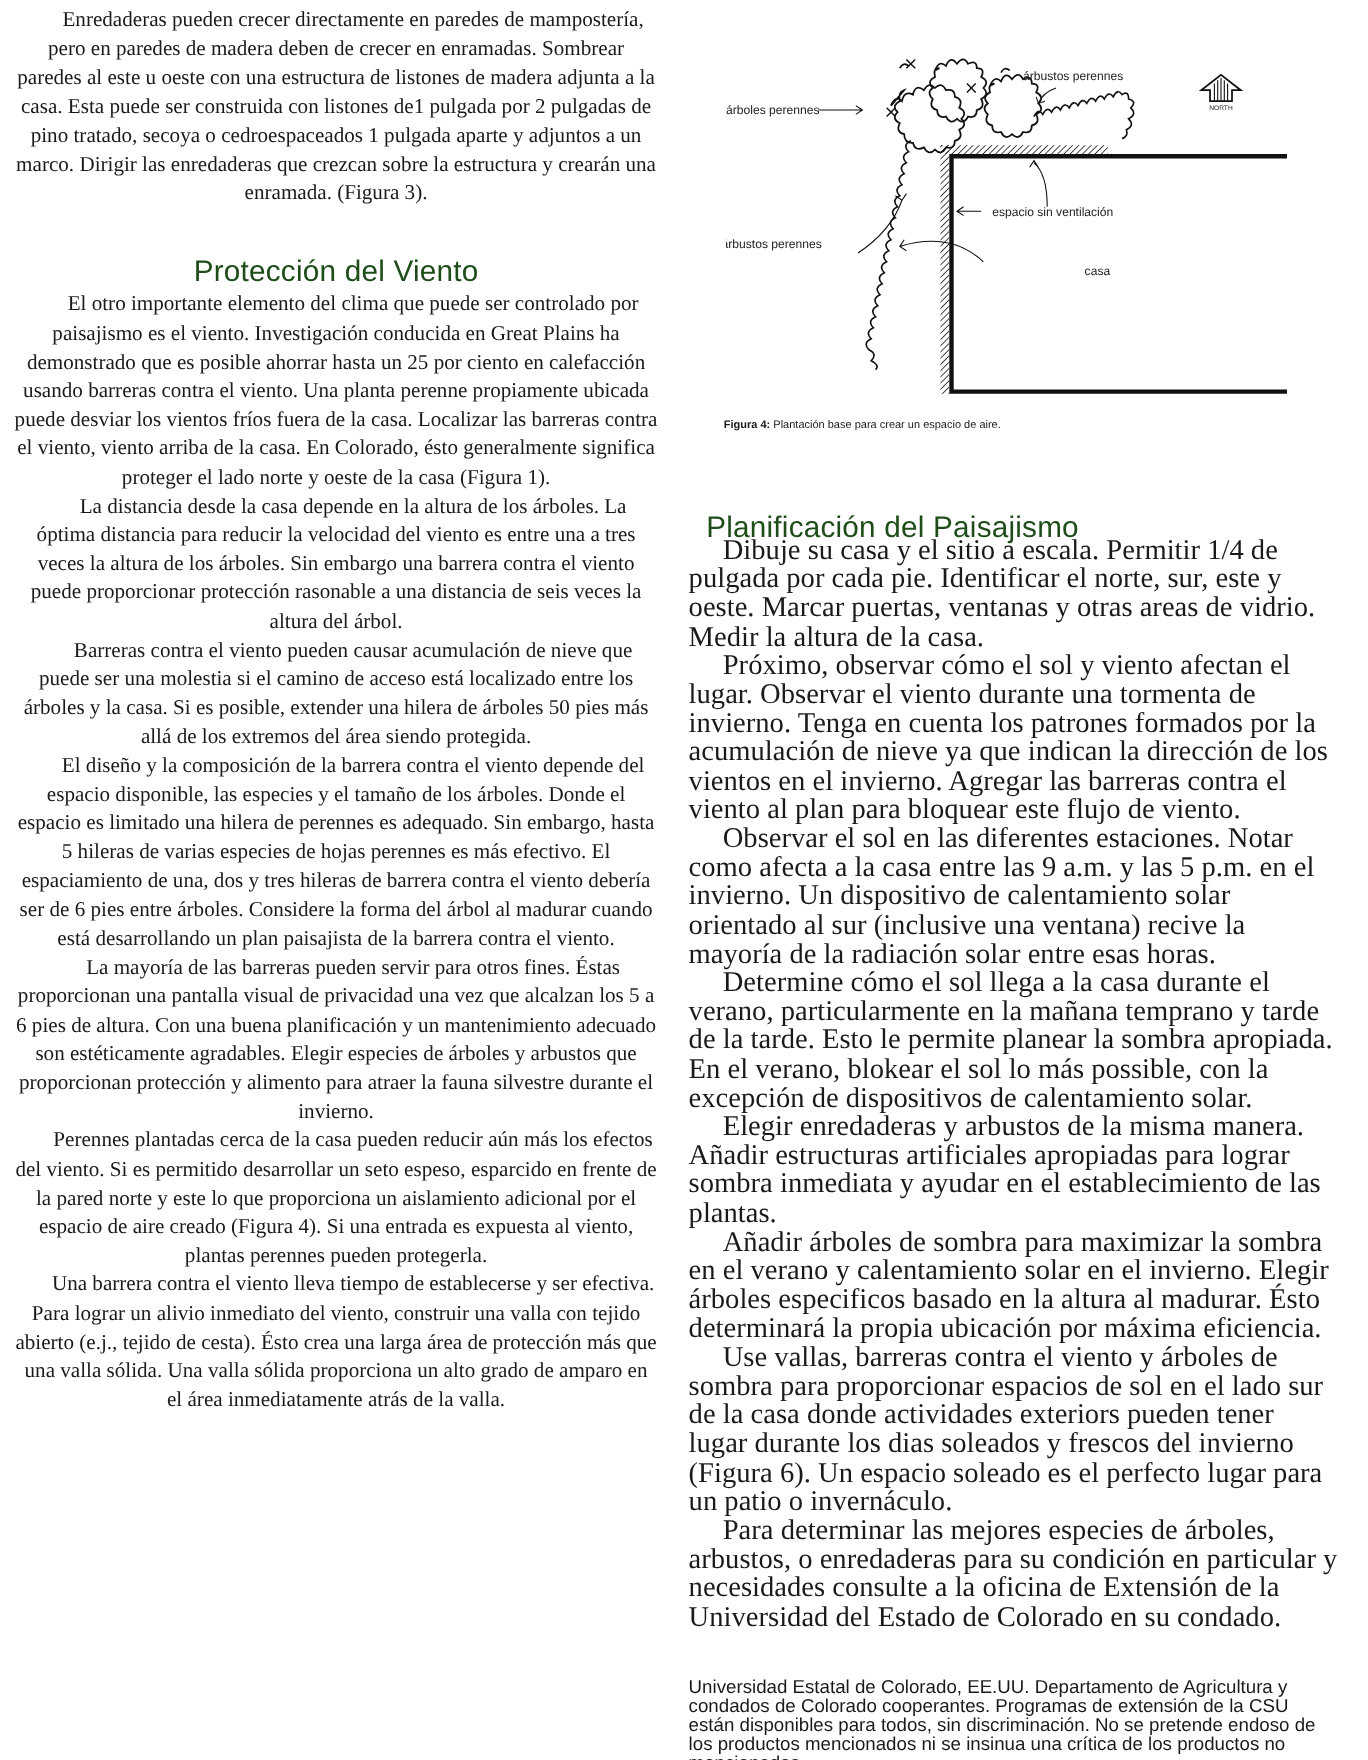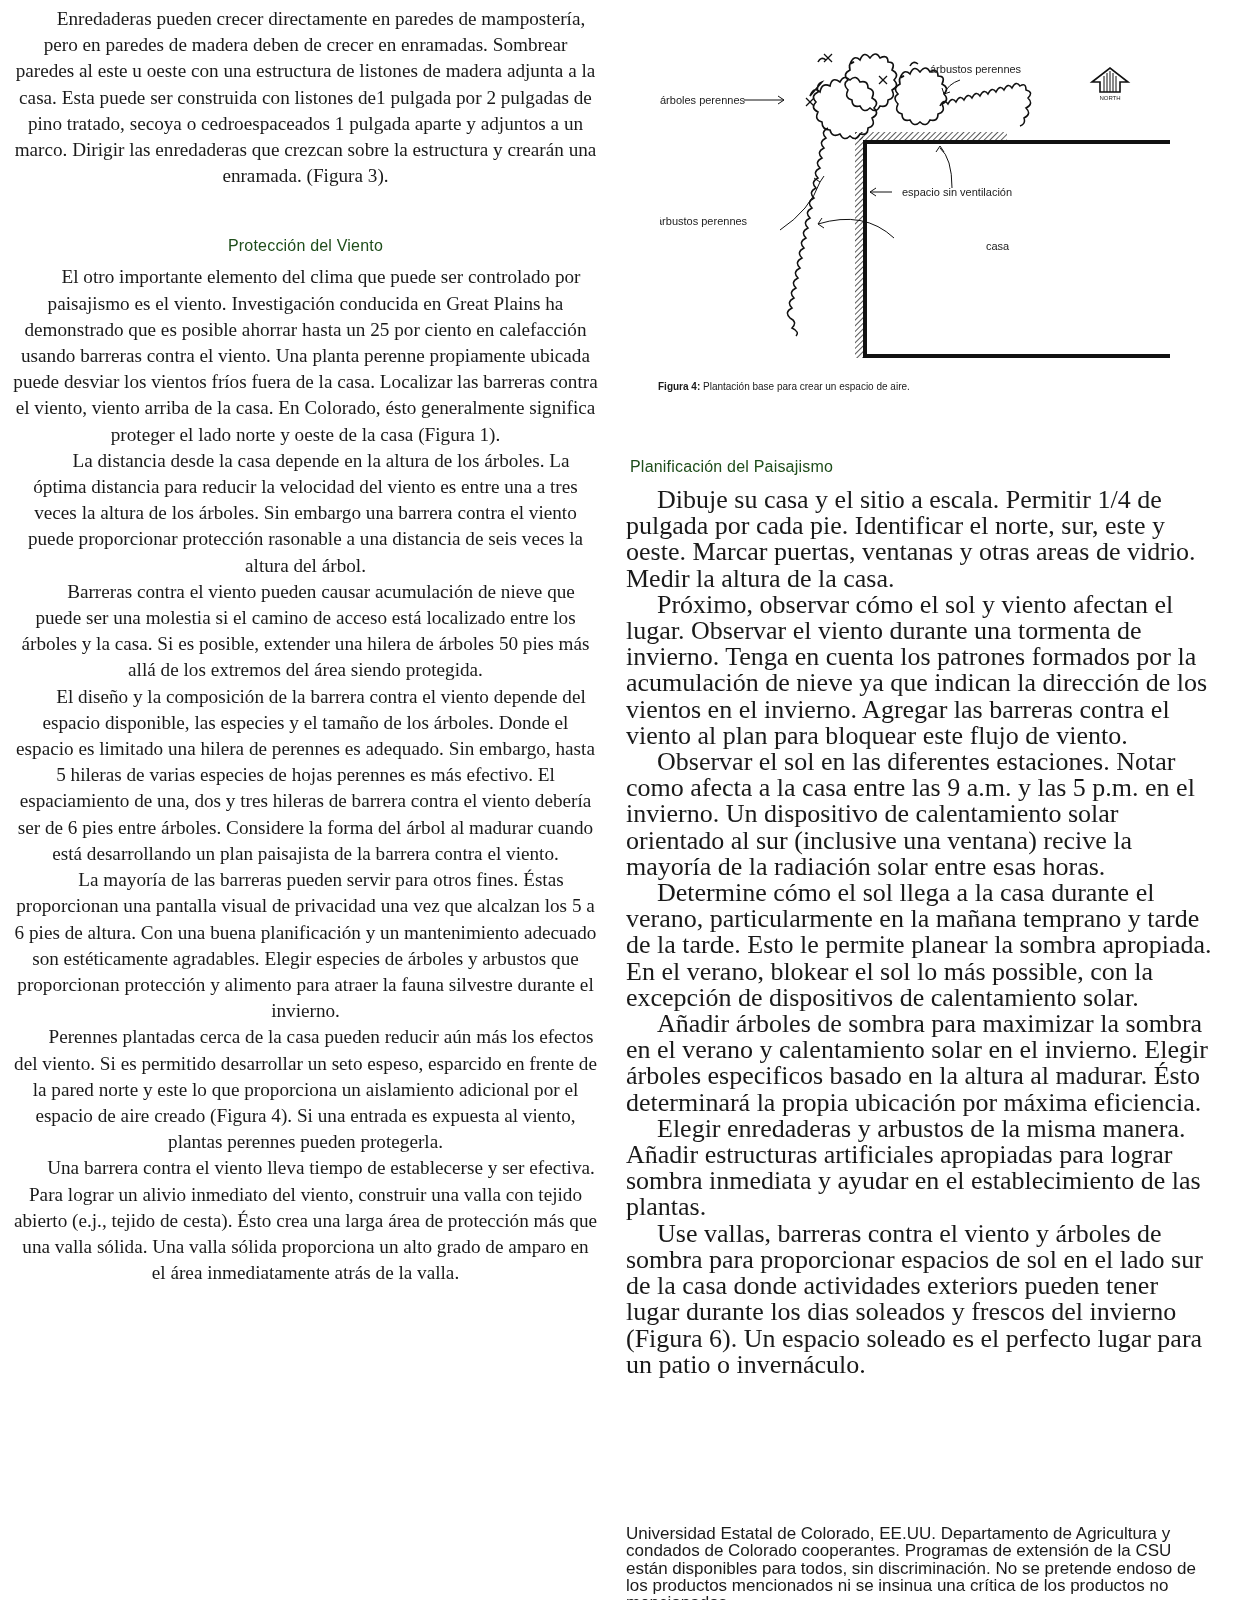--- a/index.html
+++ b/index.html
@@ -1,20 +1,20 @@
 <!DOCTYPE html>
 <html><head>
 <meta charset="utf-8">
 <style>
   html, body { margin: 0; padding: 0; background: #ffffff; }
   body { width: 1244px; height: 1600px; position: relative; overflow: hidden; color: #1a1a1a; }
   .col { position: absolute; font-family: "Liberation Serif", "DejaVu Serif", serif; font-size: 19.2px; line-height: 26.2px; text-align: center; }
   .col-left { left: 13px; top: 6px; width: 585px; }
   .para { margin: 0; text-indent: 31px; }
-  .heading { font-family: "Liberation Sans", "DejaVu Sans", sans-serif; color: #1e4d1a; font-size: 16px; font-weight: normal; margin: 4px; line-height: 30px; letter-spacing: 0.2px; }
+  .heading { font-family: "Liberation Sans", "DejaVu Sans", sans-serif; color: #1e4d1a; font-size: 27px; font-weight: normal; margin: 16px; line-height: 30px; letter-spacing: 0.2px; }
   .h1 { margin-top: 42px; margin-bottom: 3px; }
   .figure { position: absolute; left: 660px; top: 28px; width: 540px; height: 345px; }
   .figure svg { width: 540px; height: 345px; display: block; }
   .fig-label { font-family: "Liberation Sans", "DejaVu Sans", sans-serif; font-size: 11px; fill: #222; }
   .fig-north { font-family: "Liberation Sans", "DejaVu Sans", sans-serif; font-size: 6px; fill: #222; }
   .caption { position: absolute; left: 658px; top: 381px; font-family: "Liberation Sans", "DejaVu Sans", sans-serif; font-size: 10px; color: #1a1a1a; }
   .caption b { font-weight: bold; }
   .right-heading { position: absolute; left: 626px; top: 448px; }
   .right-text { position: absolute; left: 626px; top: 487px; width: 590px; font-family: "Liberation Serif", "DejaVu Serif", serif; font-size: 26px; line-height: 26.2px; }
   .footer { position: absolute; left: 626px; top: 1525px; width: 585px; font-family: "Liberation Sans", "DejaVu Sans", sans-serif; font-size: 17px; line-height: 17.3px; color: #1a1a1a; }
@@ -99,18 +99,19 @@
 <div class="caption">
   <b>Figura 4:</b><span> Plantación base para crear un espacio de aire.</span>
 </div>
 
 <h2 class="heading right-heading">Planificación del Paisajismo</h2>
 <div class="right-text">
   <p class="para">Dibuje su casa y el sitio a escala. Permitir 1/4 de pulgada por cada pie. Identificar el norte, sur, este y oeste. Marcar puertas, ventanas y otras areas de vidrio. Medir la altura de la casa.</p>
   <p class="para">Próximo, observar cómo el sol y viento afectan el lugar. Observar el viento durante una tormenta de invierno. Tenga en cuenta los patrones formados por la acumulación de nieve ya que indican la dirección de los vientos en el invierno. Agregar las barreras contra el viento al plan para bloquear este flujo de viento.</p>
   <p class="para">Observar el sol en las diferentes estaciones. Notar como afecta a la casa entre las 9 a.m. y las 5 p.m. en el invierno. Un dispositivo de calentamiento solar orientado al sur (inclusive una ventana) recive la mayoría de la radiación solar entre esas horas.</p>
   <p class="para">Determine cómo el sol llega a la casa durante el verano, particularmente en la mañana temprano y tarde de la tarde. Esto le permite planear la sombra apropiada. En el verano, blokear el sol lo más possible, con la excepción de dispositivos de calentamiento solar.</p>
+  <p class="para">Elegir enredaderas y arbustos de la misma manera. Añadir estructuras artificiales apropiadas para lograr sombra inmediata y ayudar en el establecimiento de las plantas.</p>
   <p class="para">Añadir árboles de sombra para maximizar la sombra en el verano y calentamiento solar en el invierno. Elegir árboles especificos basado en la altura al madurar. Ésto determinará la propia ubicación por máxima eficiencia.</p>
-  <p class="para">Elegir enredaderas y arbustos de la misma manera. Añadir estructuras artificiales apropiadas para lograr sombra inmediata y ayudar en el establecimiento de las plantas.</p>
   <p class="para">Use vallas, barreras contra el viento y árboles de sombra para proporcionar espacios de sol en el lado sur de la casa donde actividades exteriors pueden tener lugar durante los dias soleados y frescos del invierno (Figura 6). Un espacio soleado es el perfecto lugar para un patio o invernáculo.</p>
+  <p class="para">Para determinar las mejores especies de árboles, arbustos, o enredaderas para su condición en particular y necesidades consulte a la oficina de Extensión de la Universidad del Estado de Colorado en su condado.</p>
 </div>
 
 <div class="footer">Universidad Estatal de Colorado, EE.UU. Departamento de Agricultura y condados de Colorado cooperantes. Programas de extensión de la CSU están disponibles para todos, sin discriminación. No se pretende endoso de los productos mencionados ni se insinua una crítica de los productos no mencionados.</div>
 
 </body></html>

